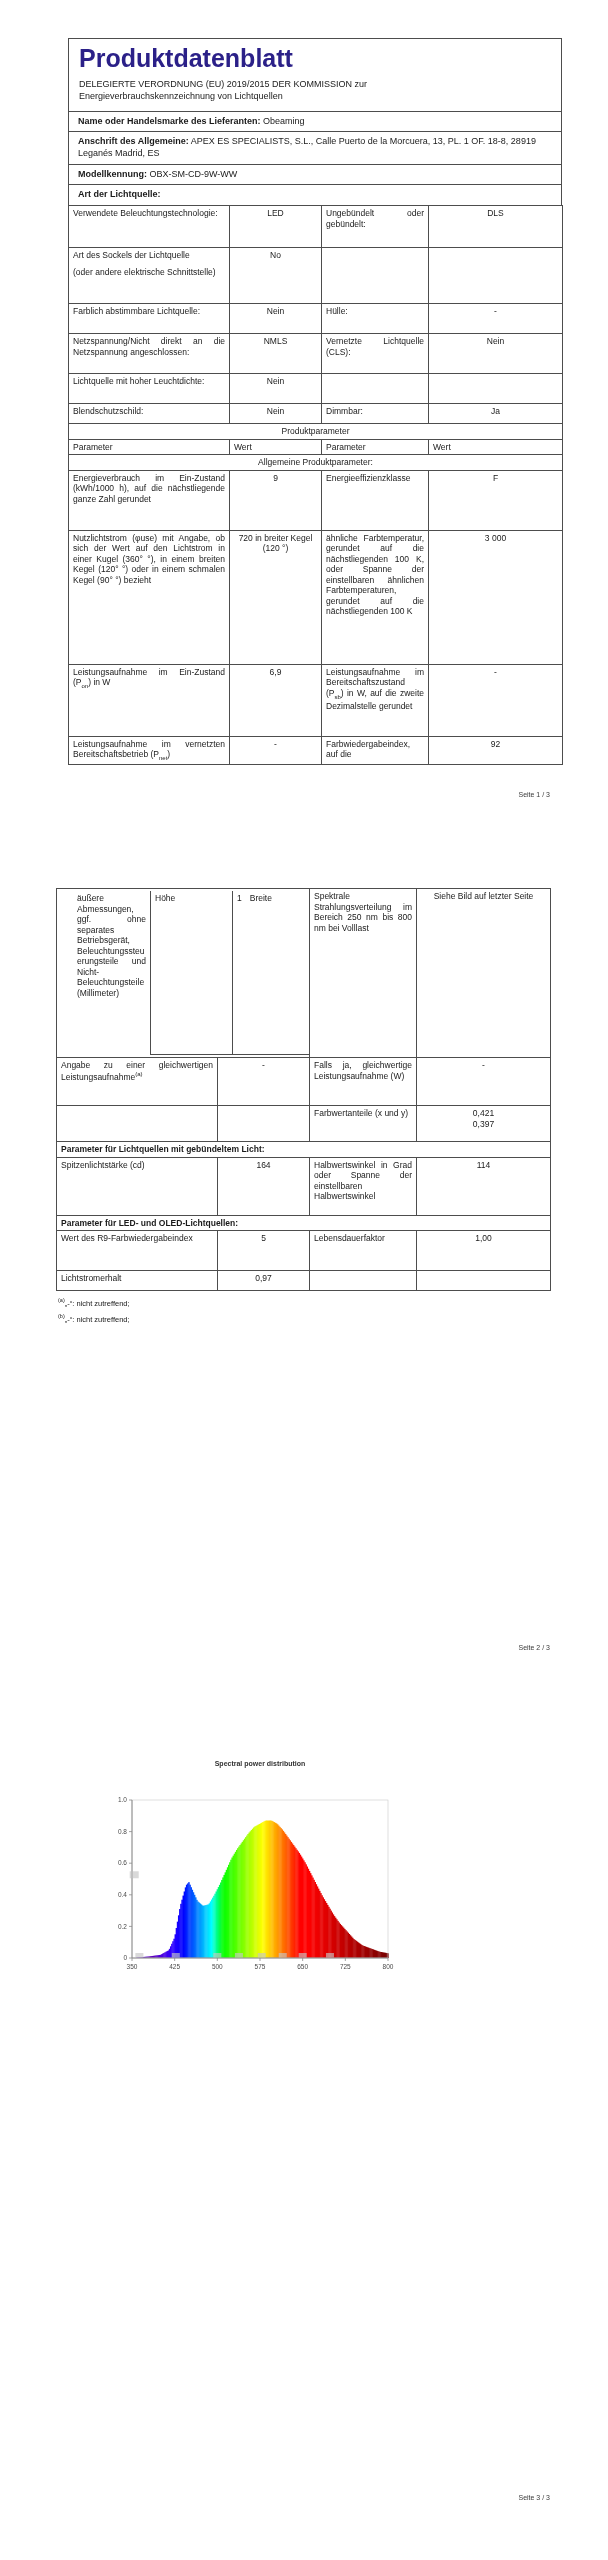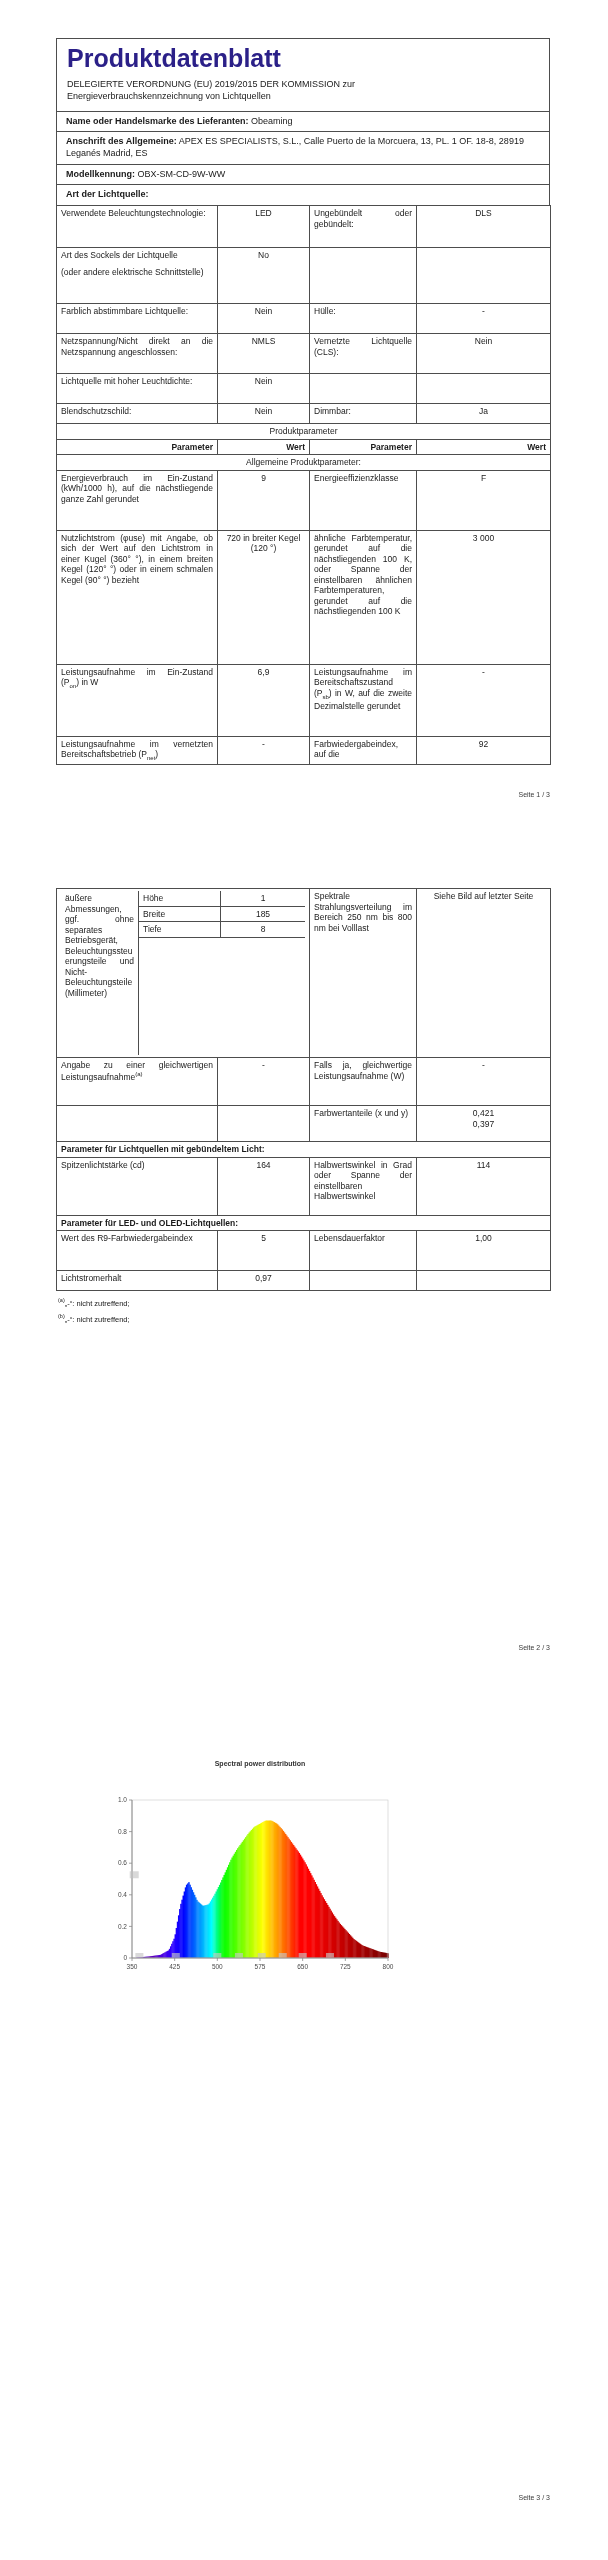--- a/index.html
+++ b/index.html
@@ -1,39 +1,39 @@
 <!DOCTYPE html>
 <html lang="de"><head>
 <meta charset="utf-8">
 <style>
   html,body{margin:0;padding:0;background:#ffffff;}
   body{width:608px;height:2560px;position:relative;font-family:"Liberation Sans",sans-serif;color:#1a1a1a;overflow:hidden;}
   .abs{position:absolute;}
   
-  .doccol{left:56px;top:39px;width:494px;}
+  .doccol{left:68px;top:39px;width:494px;}
   .bx{border:1px solid #4d4d4d;margin-top:-1px;box-sizing:border-box;background:#fff;}
   .titleblock{padding:6px 10px 8px 10px;}
   h1.doct{margin:0 0 7px 0;font-size:25px;line-height:1.05;font-weight:bold;color:#2b2088;letter-spacing:0px;}
   .subt{font-size:9px;line-height:1.35;color:#1a1a1a;}
   .kv{padding:4px 9px;font-size:9px;line-height:1.3;}
   .kv b{font-weight:bold;}
   table.pt{border-collapse:collapse;table-layout:fixed;width:494px;margin-top:-1px;}
   table.pt td{border:1px solid #4d4d4d;vertical-align:top;font-size:8.5px;line-height:1.24;padding:2px 4px;box-sizing:border-box;overflow:hidden;word-wrap:break-word;}
   td.pc{text-align:justify;}
   td.vc{text-align:center;}
   td.sechead{font-weight:normal;text-align:center;font-size:9px;padding:3px 4px;}
   td.secleft{font-weight:bold;text-align:left;font-size:9px;padding:3px 4px;}
-  td.colhead{font-weight:bold;font-size:9px;padding:3px 4px;text-align:right;}
+  td.colhead{font-weight:normal;font-size:9px;padding:3px 4px;text-align:left;}
   sub{font-size:6px;}
   sup{font-size:6px;}
   
   td.dimcell{padding:0;}
   .dims-grid{display:flex;height:100%;min-height:164px;}
-  .dims-label{width:78px;border-right:1px solid #4d4d4d;padding:2px 4px;box-sizing:border-box;text-align:justify;}
-  .dims-rows{flex:1;display:flex;flex-direction:column;}
+  .dims-label{width:78px;border-right:1px solid #4d4d4d;padding:2px 4px;box-sizing:border-box;text-align:justify;margin-left:12px;}
+  .dims-rows{flex:1;display:flex;}
   .dims-row{display:flex;border-bottom:1px solid #4d4d4d;}
   .dims-row.filler{flex:1;border-bottom:none;}
   .dims-k{width:82px;border-right:1px solid #4d4d4d;padding:2px 4px;box-sizing:border-box;}
   .dims-v{flex:1;text-align:center;padding:2px 4px;}
   .fnotes{padding:4px 2px;font-size:7.5px;line-height:1.9;}
   .fnotes sup{font-size:5.5px;}
   .pgfoot{left:56px;width:494px;text-align:right;font-size:7px;color:#3a3a3a;}
   
   .chart-title{left:132px;width:256px;text-align:center;font-size:7px;font-weight:600;color:#333;}
   #spd-svg{position:absolute;left:95px;top:1770px;}

